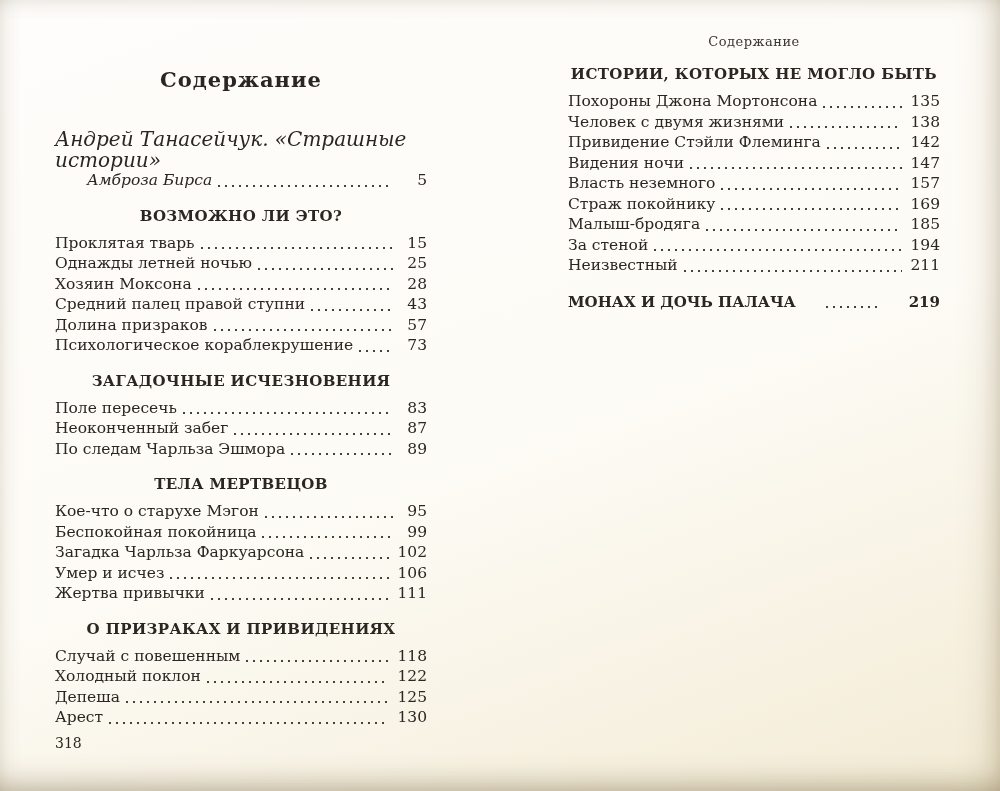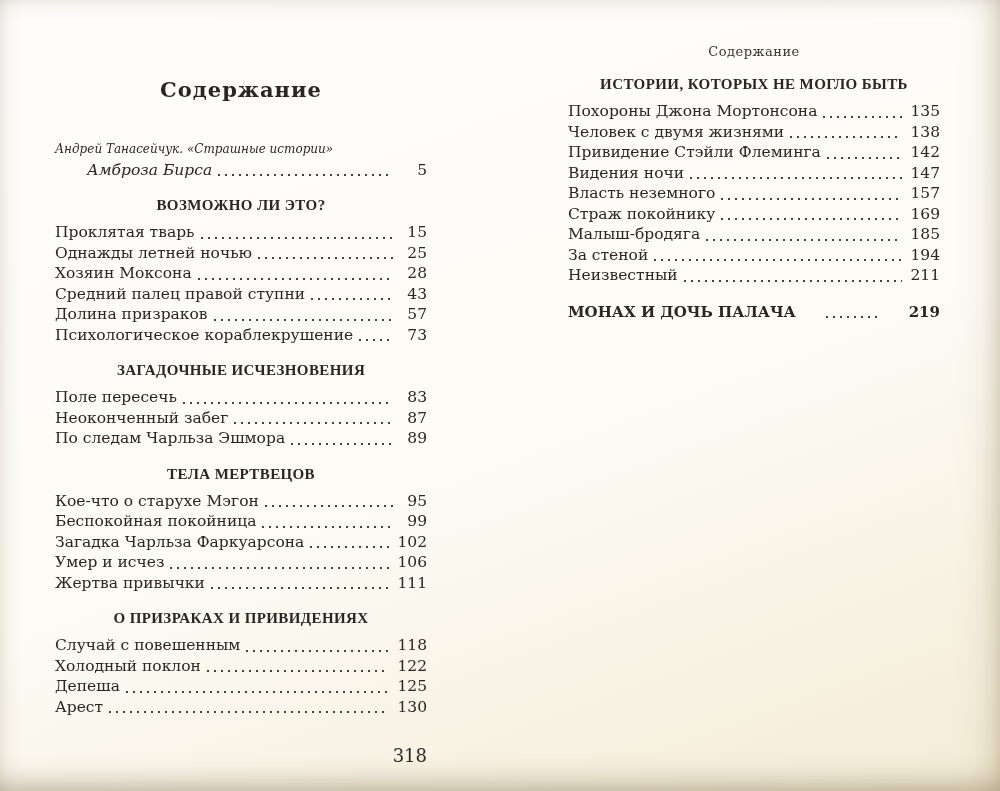--- a/index.html
+++ b/index.html
@@ -15,21 +15,21 @@
     width: 1000px;
     height: 791px;
     background: linear-gradient(160deg, #fefdfb 0%, #fdfbf5 55%, #f3ebd5 100%);
     box-shadow:
       inset 0 -20px 32px -18px rgba(95, 78, 40, 0.45),
       inset -24px 0 40px -26px rgba(125, 102, 58, 0.38),
       inset 0 14px 22px -18px rgba(120, 110, 90, 0.22),
       inset 18px 0 28px -24px rgba(120, 110, 90, 0.18);
     overflow: hidden;
   }
-  .page { position: absolute; top: 14px; height: 673px; }
+  .page { position: absolute; top: 4px; height: 673px; }
   .page-left  { left: 55px;  width: 372px; padding-top: 64px; }
   .page-right { left: 568px; width: 372px; padding-top: 30px; }
 
   .toc-title {
     font-size: 21px;
     font-weight: bold;
     text-align: center;
     letter-spacing: 1px;
     line-height: 24px;
     margin-bottom: 37px;
@@ -37,21 +37,21 @@
   .running-head {
     text-align: center;
     font-size: 13px;
     letter-spacing: 0.5px;
     line-height: 15px;
     margin-bottom: 12px;
     color: #3b3731;
   }
   .intro-line1 {
     font-style: italic;
-    font-size: 12px;
+    font-size: 20px;
     line-height: 20.5px;
   }
   .entry {
     display: flex;
     align-items: center;
     font-size: 15.5px;
     line-height: 20.5px;
   }
   .intro-line2 .entry-title { font-style: italic; margin-left: 32px; }
   .entry-title { white-space: nowrap; }
@@ -74,30 +74,29 @@
     text-align: right;
   }
   .toc-section { margin-top: 16px; }
   .section-heading {
     font-weight: bold;
     font-size: 15px;
     line-height: 19px;
     text-align: center;
     letter-spacing: 0.4px;
     margin-bottom: 7px;
-    font-family: Liberation Serif, serif;
   }
   .heading-entry { font-weight: bold; font-size: 15px; gap: 24px; }
   .folio {
     position: absolute;
     top: 731px;
     left: 0;
     width: 100%;
-    text-align: right;
-    font-size: 18px;
+    text-align: left;
+    font-size: 14px;
   }
 </style>
 </head>
 <body>
 
 <div class="spread">
 
   <div class="page page-left">
     <h1 class="toc-title">Содержание</h1>
 

